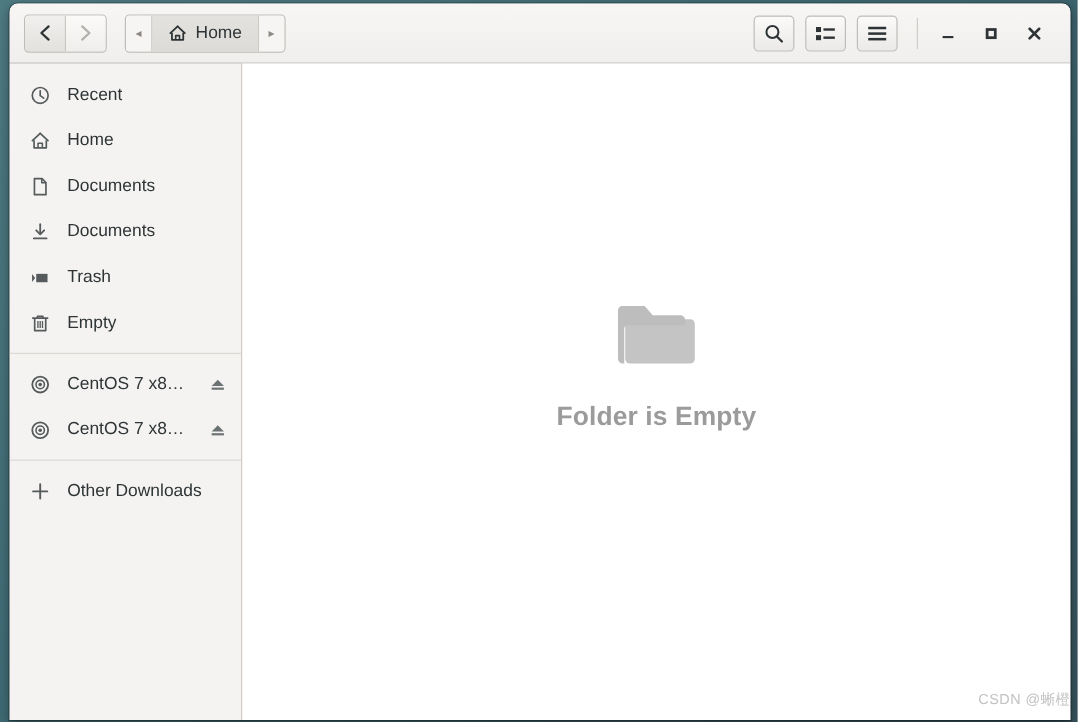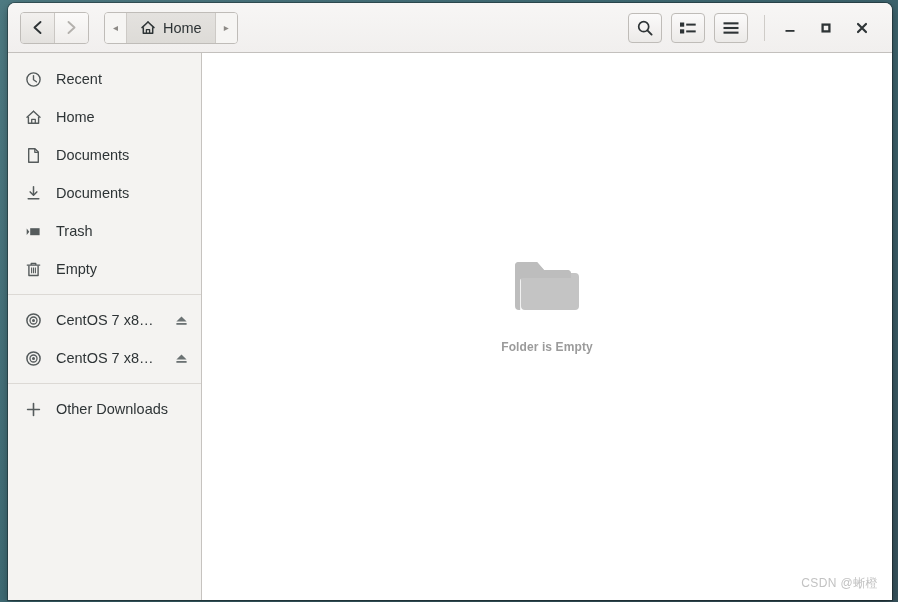--- a/index.html
+++ b/index.html
@@ -204,28 +204,28 @@
     justify-content: center;
   }
   #empty-block {
     display: flex;
     flex-direction: column;
     align-items: center;
     margin-top: -40px;
   }
   #empty-label {
     margin-top: 18px;
-    font-size: 12px;
+    font-size: 22px;
     font-weight: bold;
     color: #9b9b9b;
     letter-spacing: 0.1px;
   }
   #watermark {
     position: absolute;
-    right: 14px;
+    right: 0;
     bottom: 8px;
     font-size: 12px;
     color: #c2c2c2;
     letter-spacing: 0.4px;
     white-space: nowrap;
   }
 </style>
 </head>
 <body>
 

